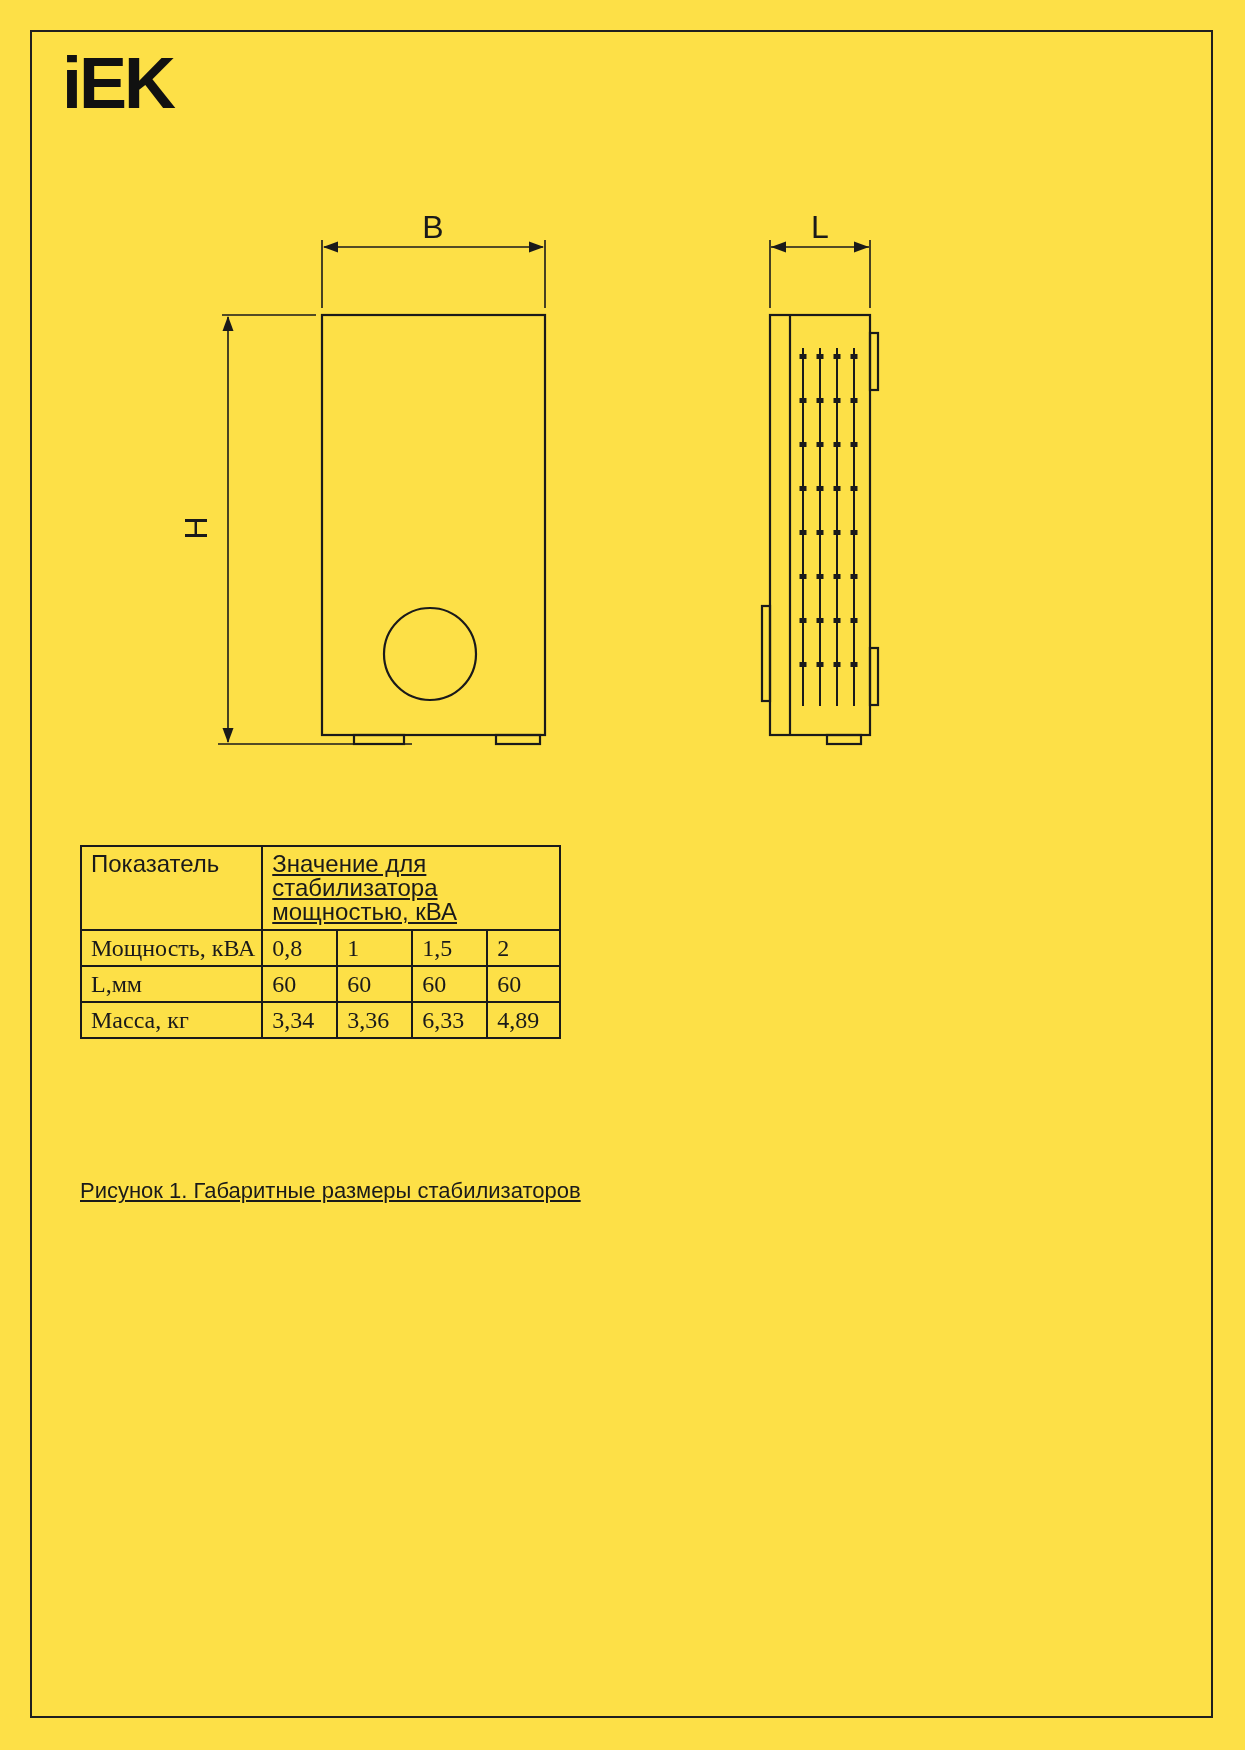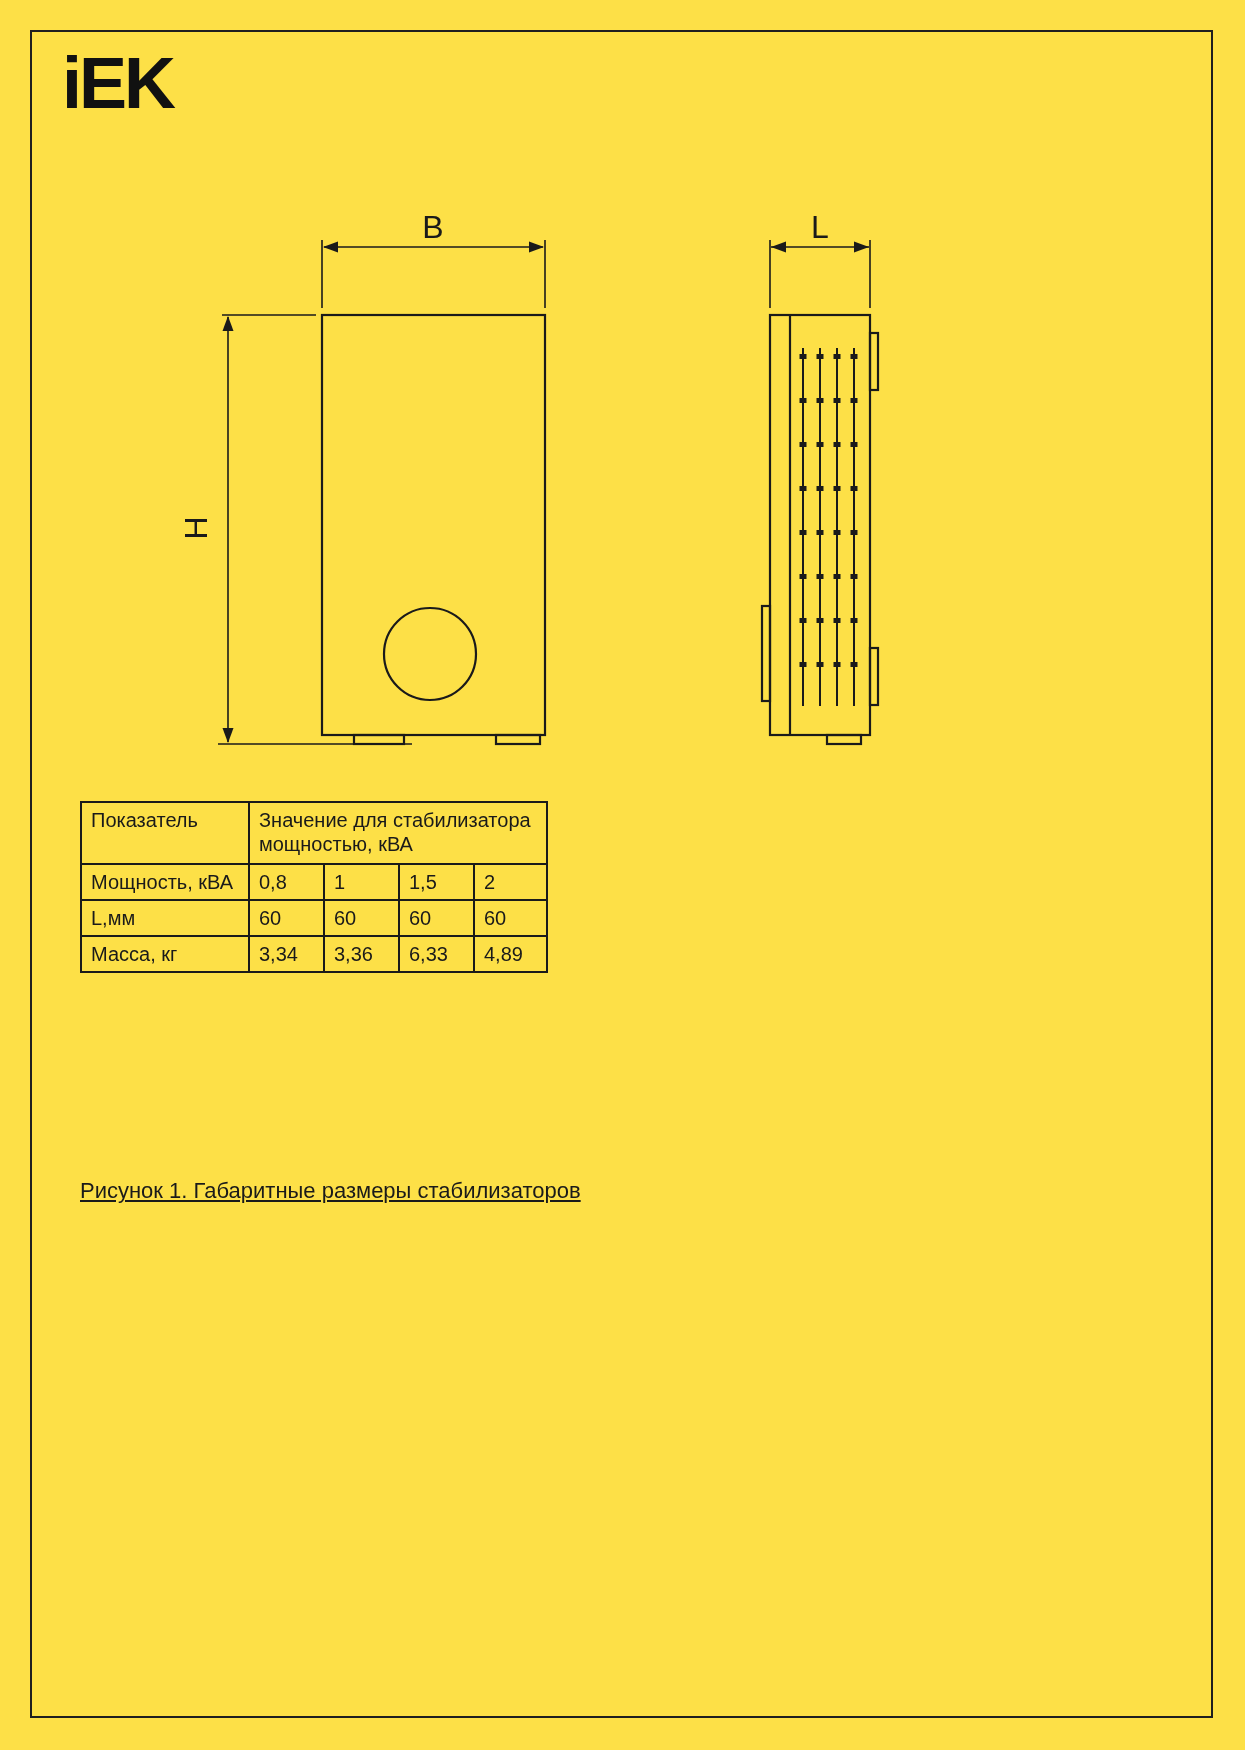--- a/index.html
+++ b/index.html
@@ -27,37 +27,37 @@
     font-weight:bold;
     letter-spacing:-3px;
     color:#111111;
   }
   .drawing{
     position:absolute;
     left:0;top:0;
   }
   .dims-table{
     position:absolute;
-    left:80px;top:801px;
+    left:80px;top:845px;
     border-collapse:collapse;
     table-layout:fixed;
-    font-size:20px;
+    font-size:24px;
     color:#1a1a1a;
   }
   .dims-table td{
     border:2px solid #1a1a1a;
     padding:5px 6px 5px 9px;
     vertical-align:top;
     line-height:24px;
     overflow:hidden;
     white-space:nowrap;
   }
-  .dims-table td.hdr2{white-space:normal;}
+  .dims-table td.hdr2{white-space:normal;text-decoration:underline;}
   .dims-table tr.hdr td{height:50px;}
-  .dims-table tr.datarow td{height:24px;}
+  .dims-table tr.datarow td{height:24px;font-family:Liberation Serif, serif;}
   .caption{
     position:absolute;
     left:80px;top:1178px;
     font-size:22px;
     color:#1a1a1a;
     text-decoration:underline;
   }
   svg text{
     font-family:"Liberation Sans", sans-serif;
     fill:#1a1a1a;

